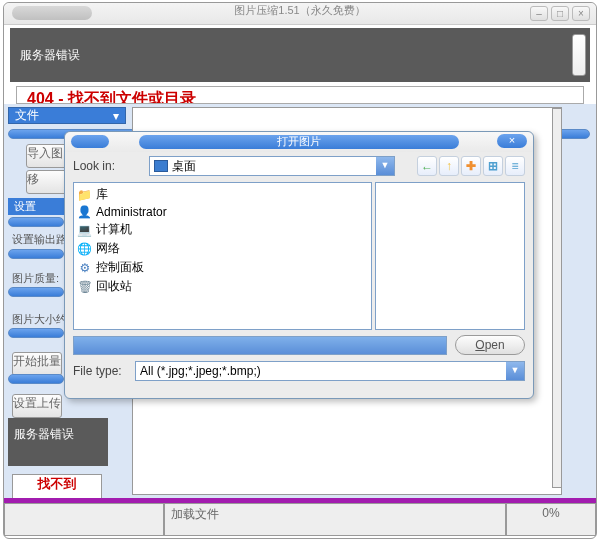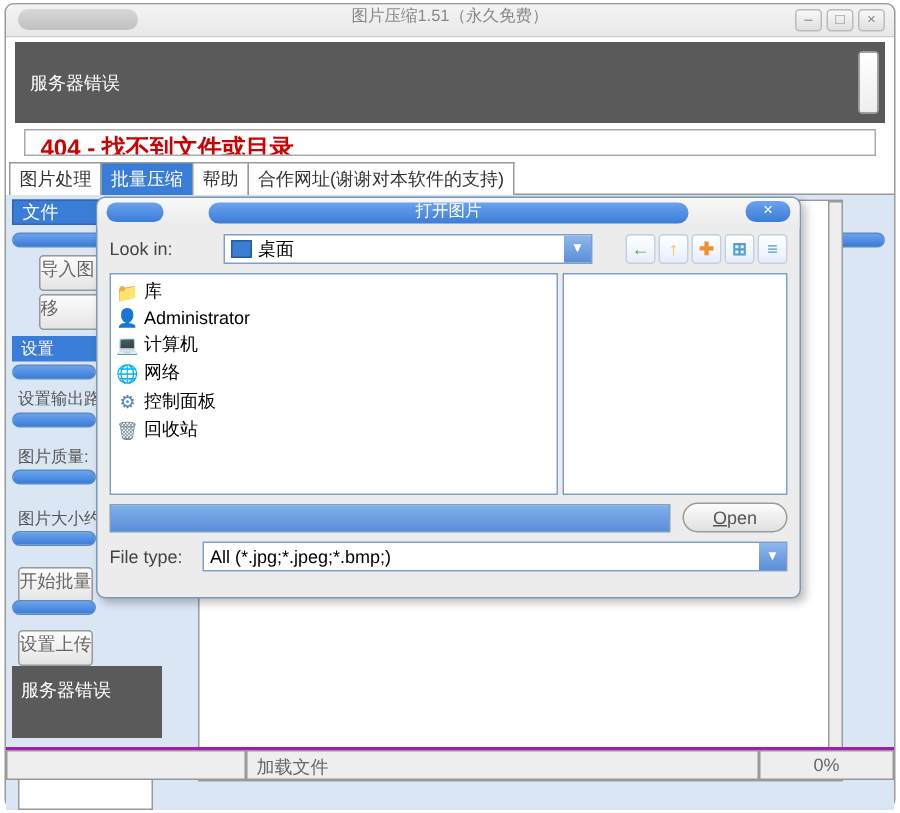--- a/index.html
+++ b/index.html
@@ -21,21 +21,21 @@
 .file-head{position:absolute;left:4px;top:3px;width:118px;height:17px;background:#3a7dd8;color:#fff;padding:1px 6px;border:1px solid #3366aa;display:flex;justify-content:space-between;align-items:center}
 .blue-bar{position:absolute;left:4px;width:118px;height:10px;border-radius:5px;background:linear-gradient(#6ba3ed,#3a7dd8);border:1px solid #5a8ac8}
 .bar-full{position:absolute;left:4px;right:6px;height:10px;border-radius:5px;background:linear-gradient(#6ba3ed,#3a7dd8);border:1px solid #5a8ac8}
 .gray-btn{position:absolute;left:22px;width:42px;height:24px;border:1px solid #999;border-radius:3px;background:linear-gradient(#fdfdfd,#e4e4e4);color:#666;text-align:left;line-height:16px;cursor:pointer}
 .side-head{position:absolute;left:4px;width:56px;height:17px;background:#3a7dd8;color:#fff;padding:1px 6px;font-size:11px}
 .set-lbl{position:absolute;left:8px;color:#555;font-size:11px}
 .thumbbox{position:absolute;left:4px;top:314px;width:100px;height:48px;background:#5a5a5a;color:#fff;font-size:18px;padding:4px 6px;line-height:20px}
 .thumb2{position:absolute;left:8px;top:370px;width:90px;height:40px;border:1px solid #999;background:#fff;text-align:center;font-weight:bold}
 .thumb2 .a{color:#c00;font-size:16px;margin-top:3px}
 .thumb2 .b{color:#c00;font-size:13px}
-.statusbar{position:absolute;left:0;right:0;bottom:18px;height:22px;display:flex;border-top:2px solid #a21caf}
+.statusbar{position:absolute;left:0;right:0;bottom:2px;height:38px;display:flex;border-top:5px solid #a21caf}
 .st-left{width:160px;border:1px solid #999;background:#eee}
 .st-load{flex:1;border:1px solid #999;background:#eee;padding:2px 6px;color:#666}
 .st-pct{width:90px;border:1px solid #999;background:#eee;text-align:center;padding:2px 0;color:#666}
 .bigpane{position:absolute;left:128px;top:3px;width:430px;height:388px;border:1px solid #999;background:#fff}
 
 .dlg{position:absolute;left:64px;top:131px;width:470px;height:268px;border:1px solid #7a99b8;border-radius:6px;background:#ececec;box-shadow:3px 3px 6px rgba(0,0,0,0.25)}
 .dlg-title{height:20px;background:linear-gradient(#f8f8f8,#eaeaea);border-radius:6px 6px 0 0;display:flex;align-items:center;justify-content:center;position:relative}
 .dlg-tc{background:linear-gradient(#6ba3ed,#3a7dd8);color:#fff;height:14px;width:320px;border-radius:7px;font-size:11px;text-align:center;line-height:13px}
 .dlg-th{position:absolute;left:6px;top:3px;width:38px;height:13px;border-radius:7px;background:linear-gradient(#6ba3ed,#3a7dd8)}
 .dlg-x{position:absolute;right:6px;top:2px;width:30px;height:14px;border-radius:7px;background:linear-gradient(#6ba3ed,#3a7dd8);color:#fff;text-align:center;font-size:11px;line-height:13px;cursor:pointer}
@@ -72,26 +72,20 @@
   </div>
 
   <div class="banner">
     <span>服务器错误</span>
     <div class="banner-sb"></div>
   </div>
   <div class="errbox">
     <span class="errtxt">404 - 找不到文件或目录</span>
   </div>
 
-  <div class="tabs" id="tabs">
-      <div class="tab">图片处理</div>
-      <div class="tab active">批量压缩</div>
-      <div class="tab">帮助</div>
-      <div class="tab">合作网址(谢谢对本软件的支持)</div>
-    </div>
 
   <div class="workarea">
     <div class="file-head">
       <span>文件</span>
       <span>▾</span>
     </div>
     <div class="bar-full" style="top:25px"></div>
     <div class="gray-btn" style="top:40px">导入图</div>
     <div class="gray-btn" style="top:66px">移</div>
 

